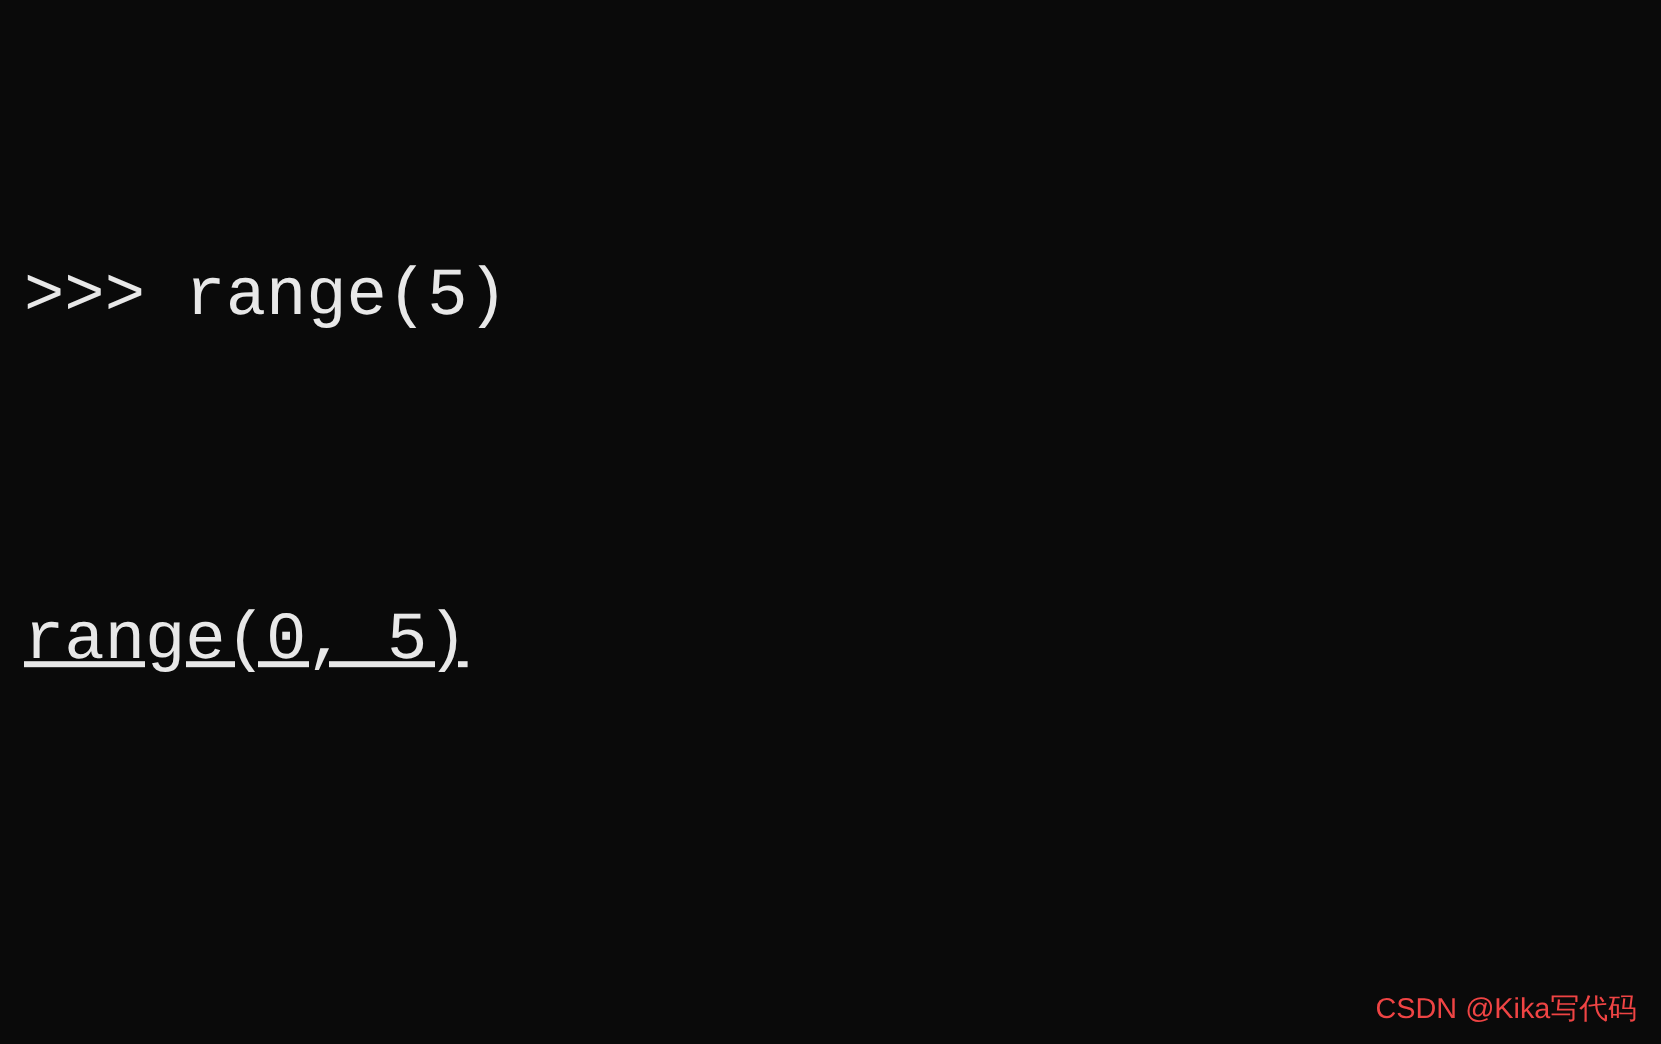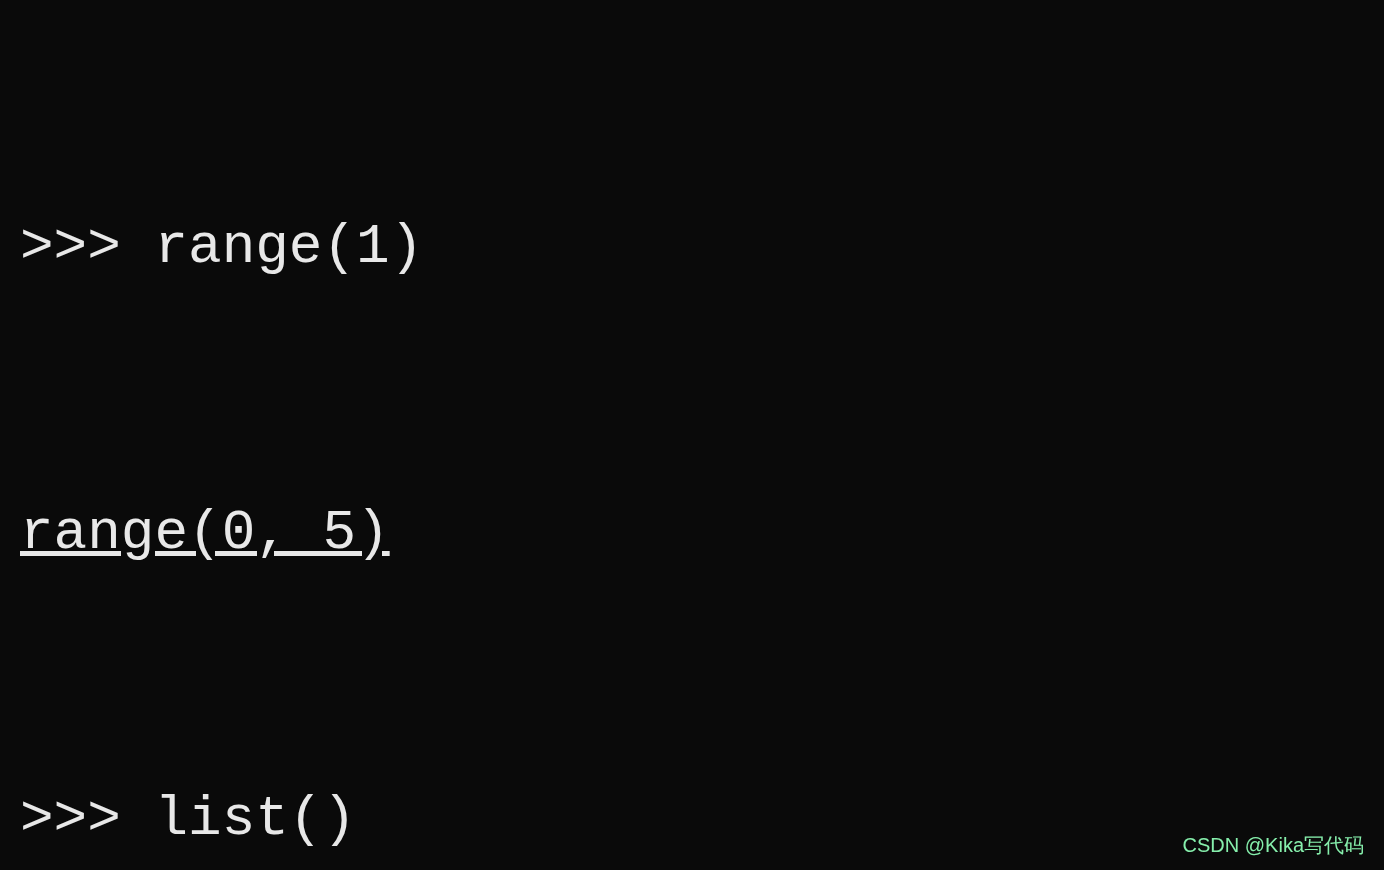--- a/index.html
+++ b/index.html
@@ -33,33 +33,32 @@
       display: inline;
     }
     .output {
       display: inline;
       text-decoration: underline;
     }
     .watermark {
       position: absolute;
       bottom: 8px;
       right: 20px;
-      font-size: 20px;
-      color: #86efac;
+      font-size: 24px;
+      color: #ef4444;
       font-family: Arial, sans-serif;
       font-weight: normal;
     }
   </style>
 </head>
 <body>
 
 <div class="terminal">
-  <div class="line"><span class="prompt">&gt;&gt;&gt; </span><span class="input">range(1)</span></div>
+  <div class="line"><span class="prompt">&gt;&gt;&gt; </span><span class="input">range(5)</span></div>
   <div class="line"><span class="output">range(0, 5)</span></div>
-  <div class="line"><span class="prompt">&gt;&gt;&gt; </span><span class="input">list()</span></div>
   
   
   
   
   
   
 </div>
 
 <div class="watermark">CSDN @Kika写代码</div>
 

